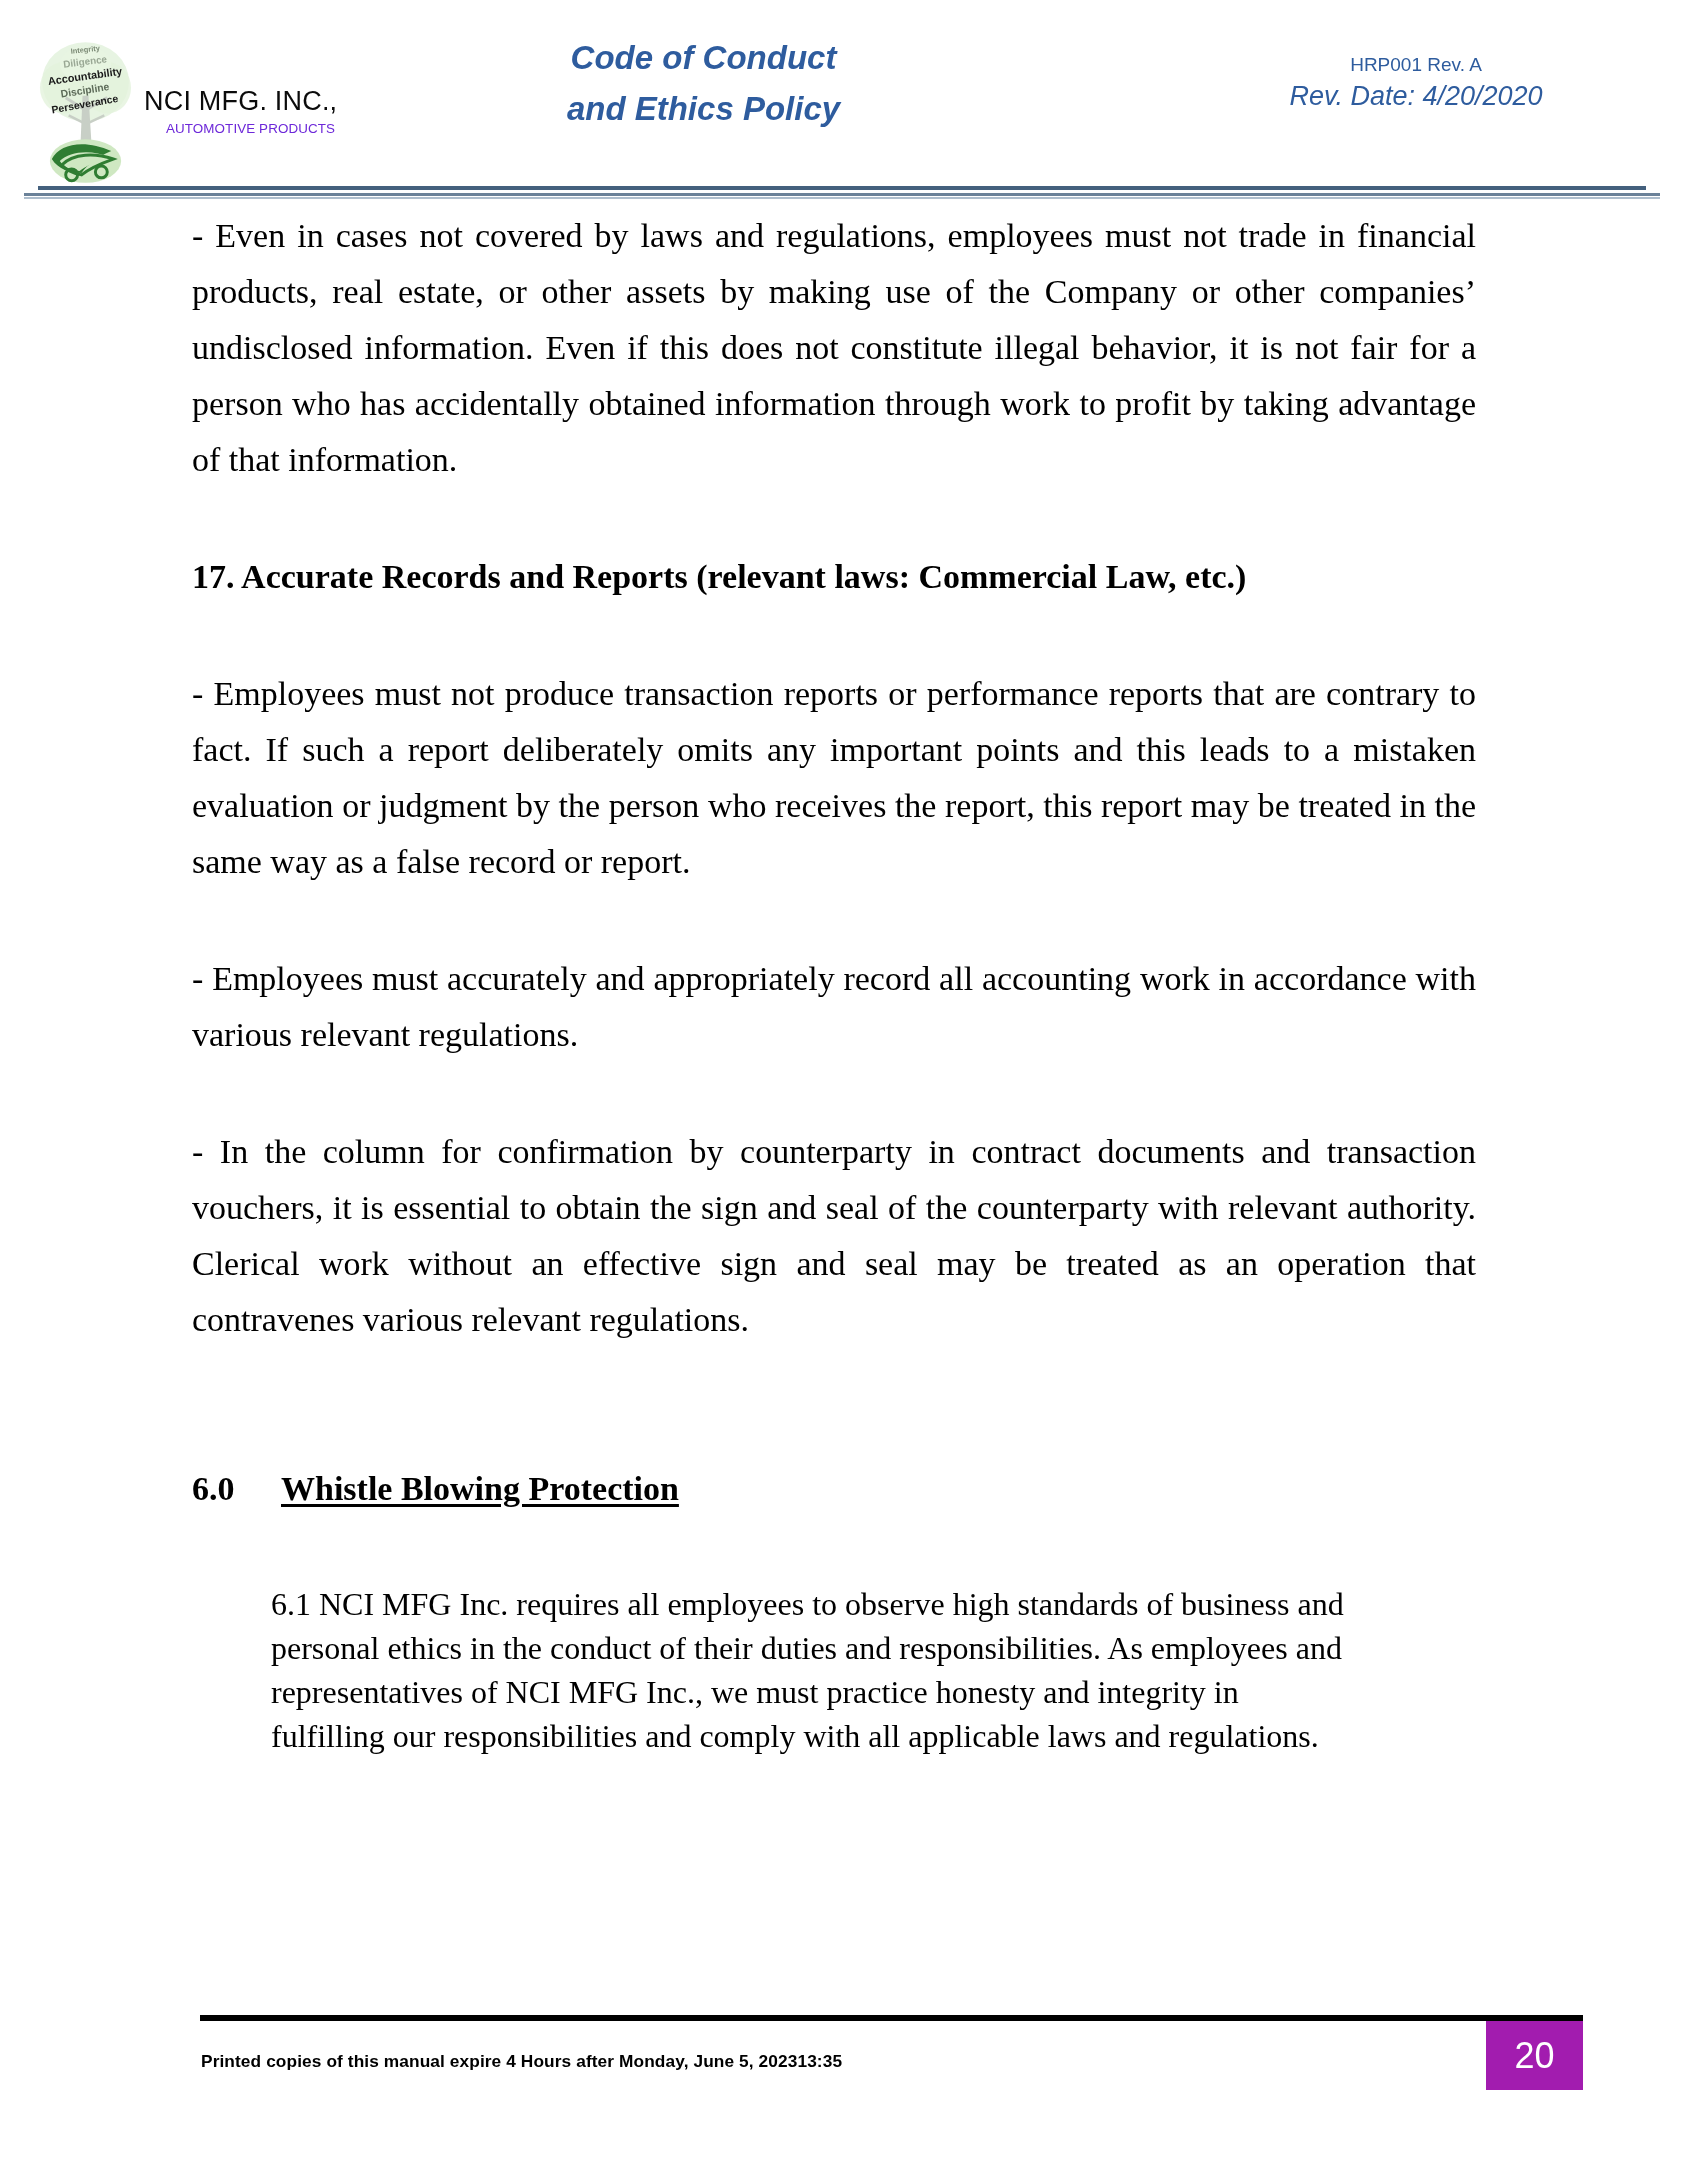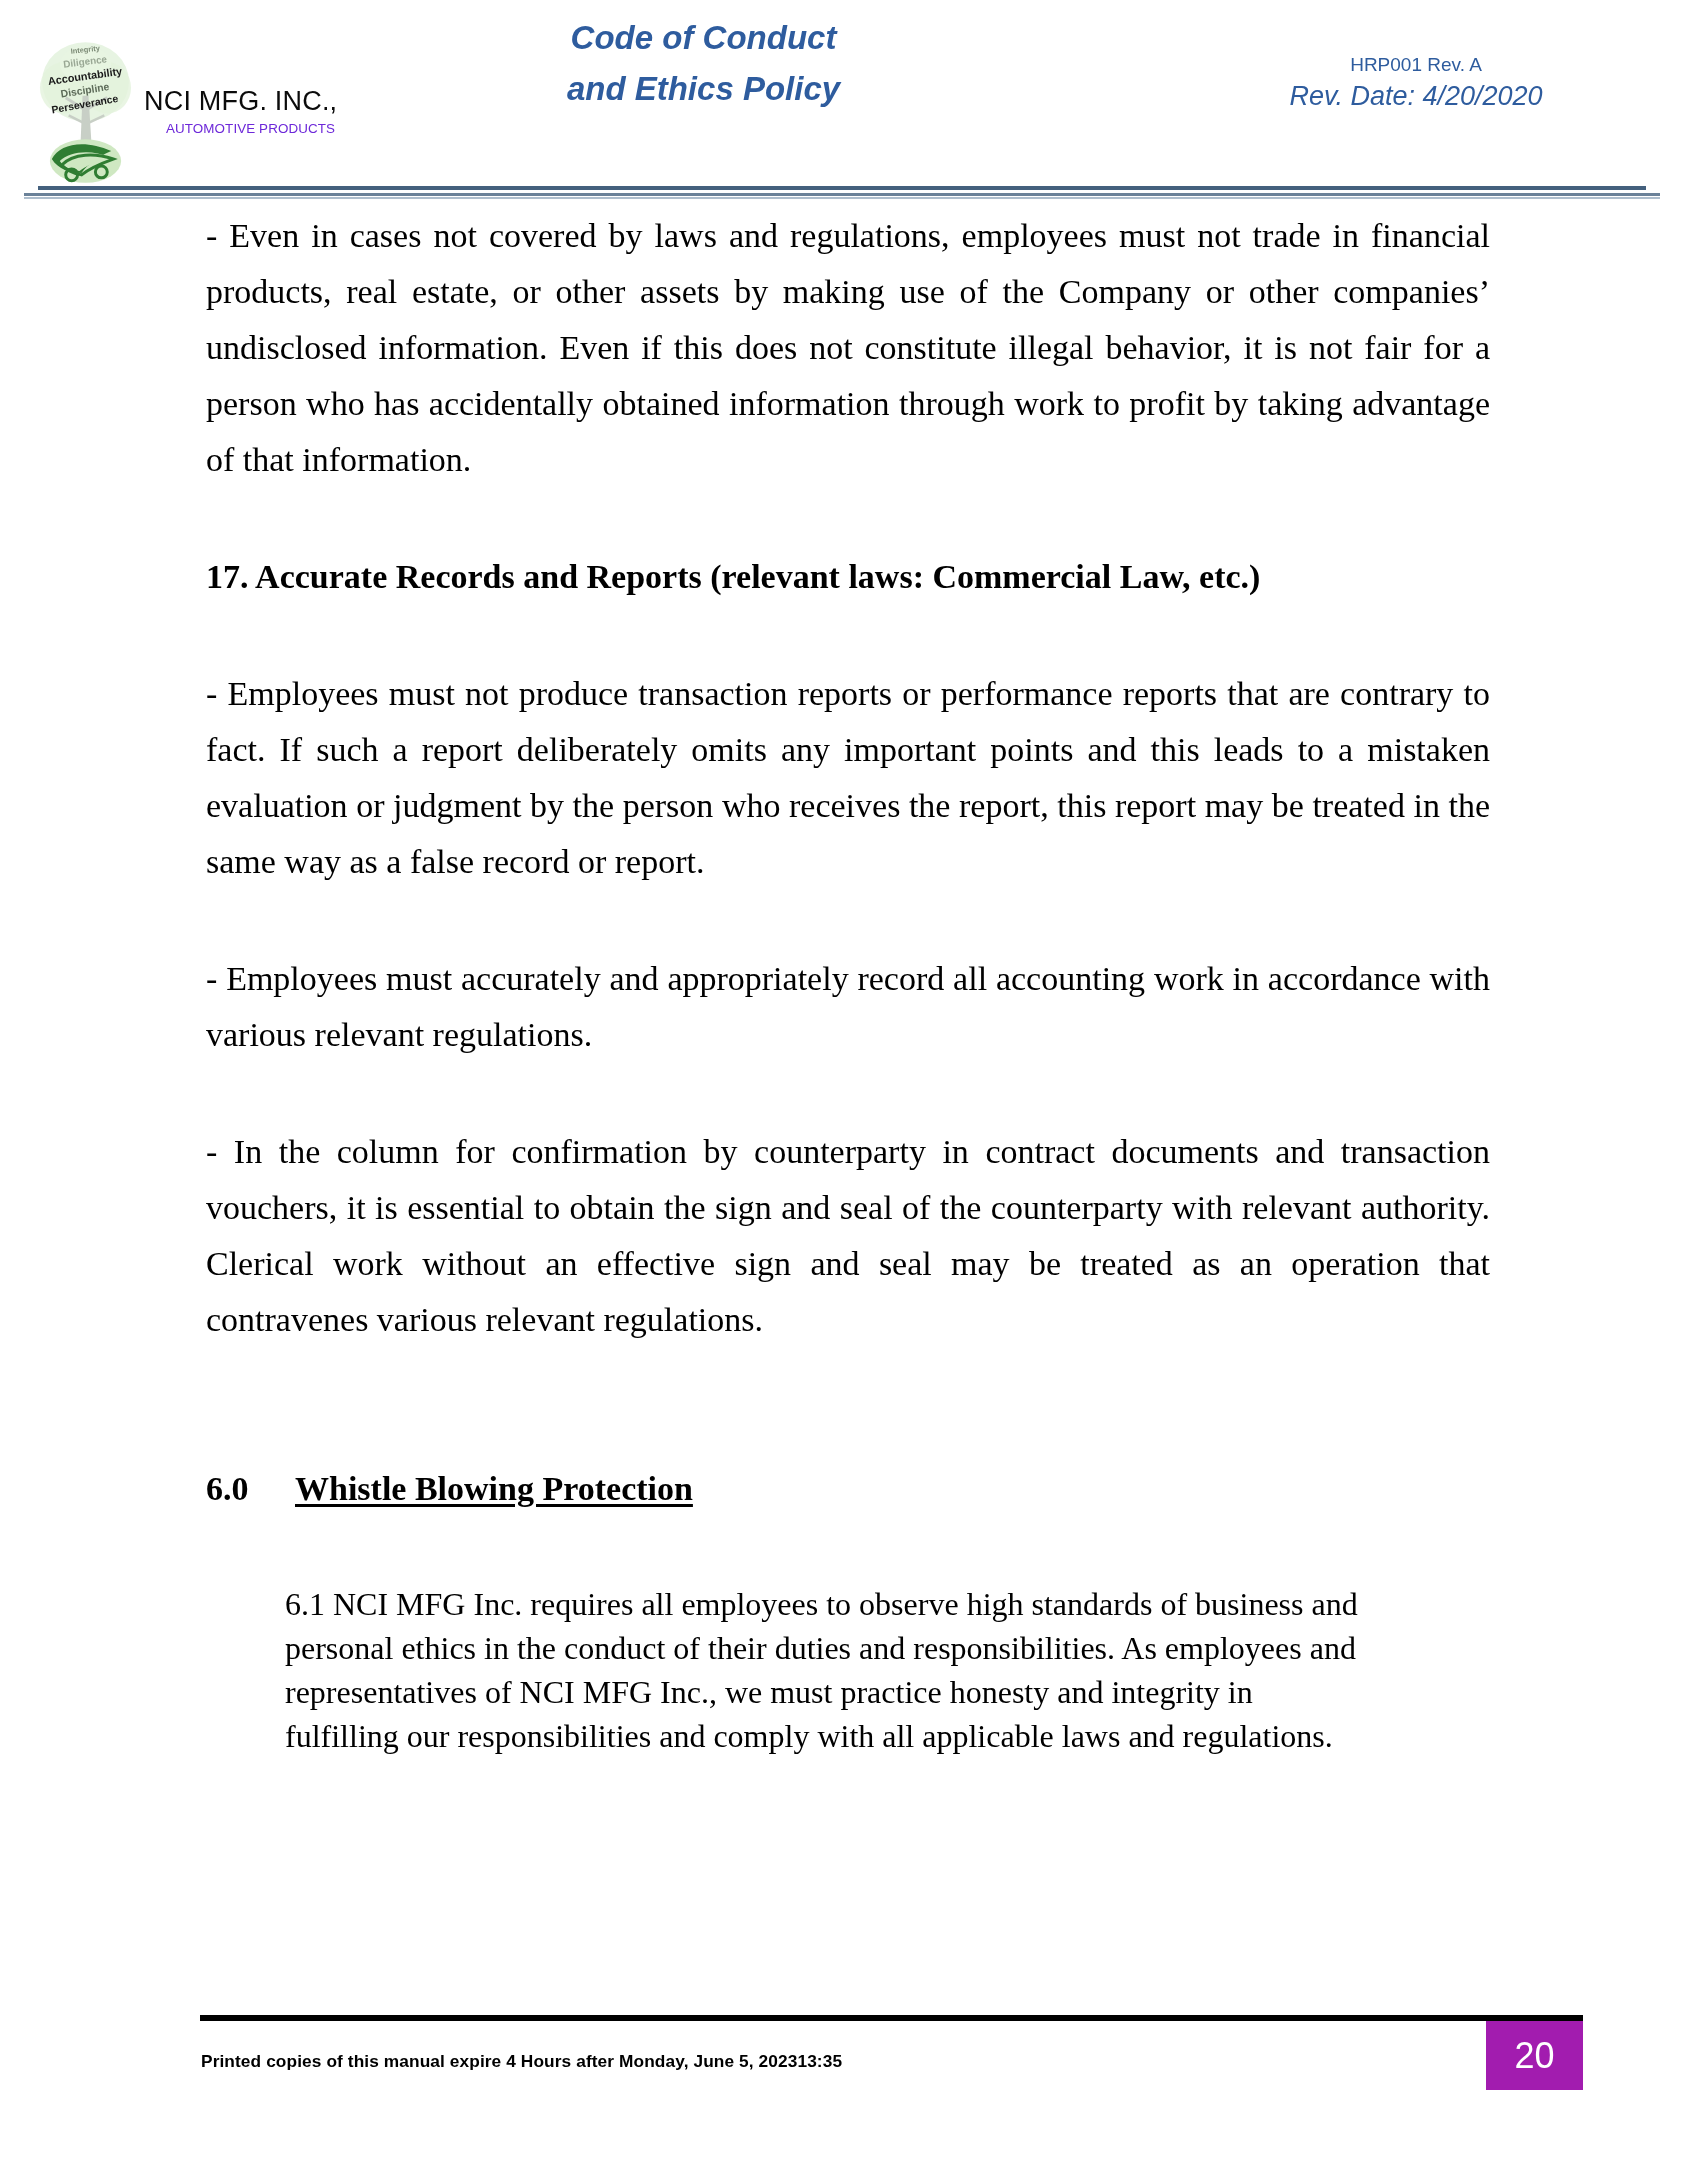--- a/index.html
+++ b/index.html
@@ -59,21 +59,21 @@
     color: #6d28d9;
     letter-spacing: 0.1px;
     margin-top: 6px;
     margin-left: 22px;
     white-space: nowrap;
   }
 
   .doc-title {
     position: absolute;
     left: 446px;
-    top: 12px;
+    top: 32px;
     width: 515px;
     text-align: center;
     font-family: "Liberation Sans", "DejaVu Sans", sans-serif;
     font-weight: bold;
     font-style: italic;
     font-size: 33px;
     line-height: 1.55;
     color: #2e5c9e;
   }
   .doc-title .t-line { display: block; }
@@ -121,21 +121,21 @@
     left: 24px;
     top: 197px;
     width: 1636px;
     height: 2px;
     background: #aebecd;
   }
 
   
   .content {
     position: absolute;
-    left: 206px;
+    left: 192px;
     top: 208px;
     width: 1284px;
   }
 
   p.body-para {
     margin: 0;
     font-size: 34px;
     line-height: 56px;
     text-align: justify;
     text-justify: inter-word;

